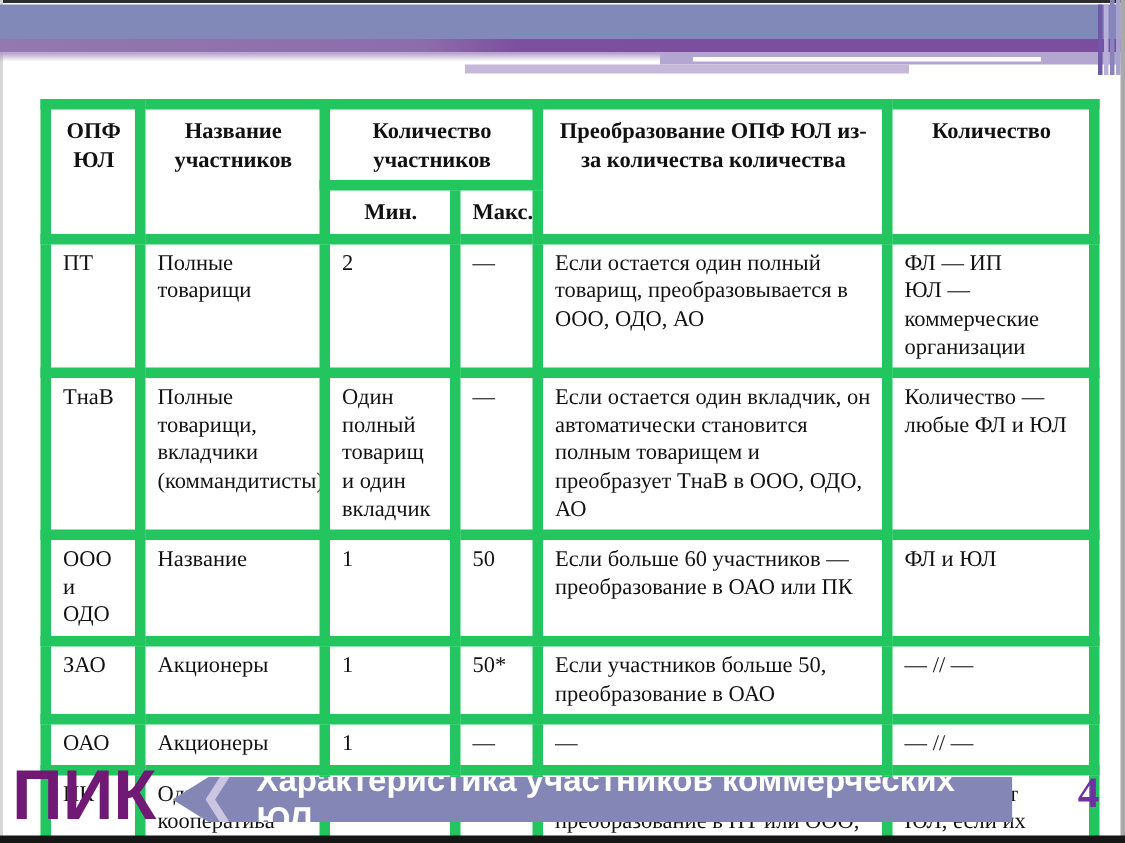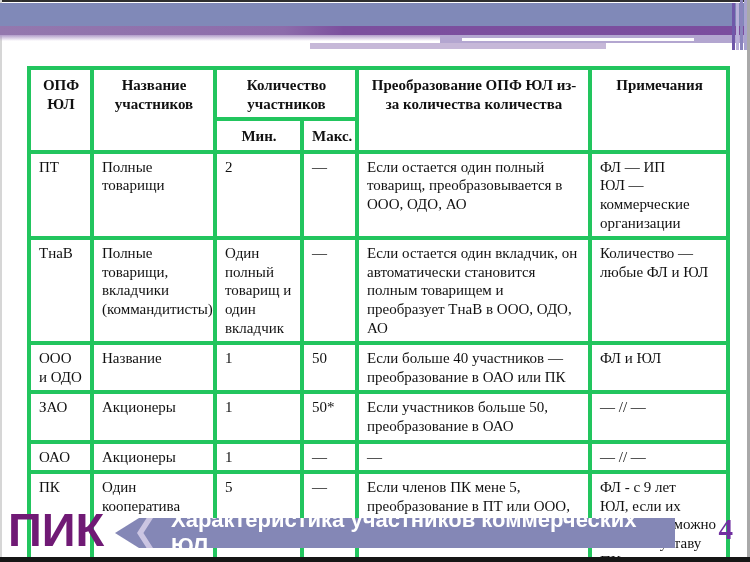--- a/index.html
+++ b/index.html
@@ -34,21 +34,21 @@
 
   
   table.main {
     position: absolute; left: 27px; top: 66px;
     width: 699px; table-layout: fixed;
     border-collapse: collapse;
     border: 2px solid #000;
     font-size: 15px; color: #111;
   }
   table.main td, table.main th {
-    border: 4px solid #22c55e;
+    border: 7px solid #22c55e;
     padding: 4px 7px 4px 8px;
     line-height: 1.24;
     vertical-align: top;
     text-align: left;
     font-weight: normal;
     white-space: pre-line;
     overflow: hidden;
   }
   table.main th {
     font-weight: bold;
@@ -121,21 +121,21 @@
       <col style="width:55px">
         <col style="width:233px">
         <col style="width:138px">
     </colgroup>
     <tbody>
       <tr class="hrow1">
         <th rowspan="2">ОПФ ЮЛ</th>
         <th rowspan="2">Название участников</th>
         <th colspan="2">Количество участников</th>
         <th rowspan="2">Преобразование ОПФ ЮЛ из-за количества количества</th>
-        <th rowspan="2">Примечания</th>
+        <th rowspan="2">Количество</th>
       </tr>
       <tr class="hrow2">
         <th>Мин.</th>
         <th>Макс.</th>
       </tr>
 
       <tr class="r1">
         <td>ПТ</td>
         <td>Полные товарищи</td>
         <td>2</td>
@@ -150,21 +150,21 @@
         <td>Один полный товарищ и один вкладчик</td>
         <td>—</td>
         <td>Если остается один вкладчик, он автоматически становится полным товарищем и преобразует ТнаВ в ООО, ОДО, АО</td>
         <td>Количество — любые ФЛ и ЮЛ</td>
       </tr>
       <tr class="r3">
         <td>ООО и ОДО</td>
         <td>Название</td>
         <td>1</td>
         <td>50</td>
-        <td>Если больше 40 участников — преобразование в ОАО или ПК</td>
+        <td>Если больше 60 участников — преобразование в ОАО или ПК</td>
         <td class="b">ФЛ и ЮЛ</td>
       </tr>
       <tr class="r4">
         <td>ЗАО</td>
         <td>Акционеры</td>
         <td>1</td>
         <td>50*</td>
         <td>Если участников больше 50, преобразование в ОАО</td>
         <td>— // —</td>
       </tr>

